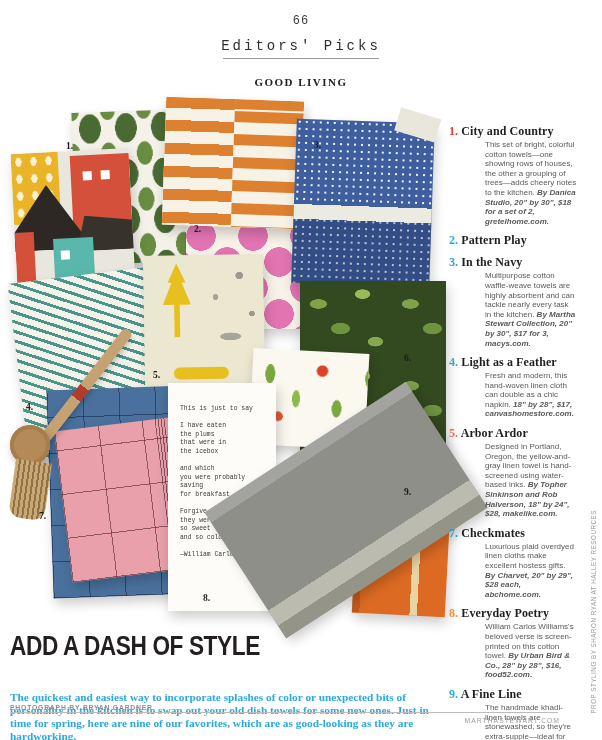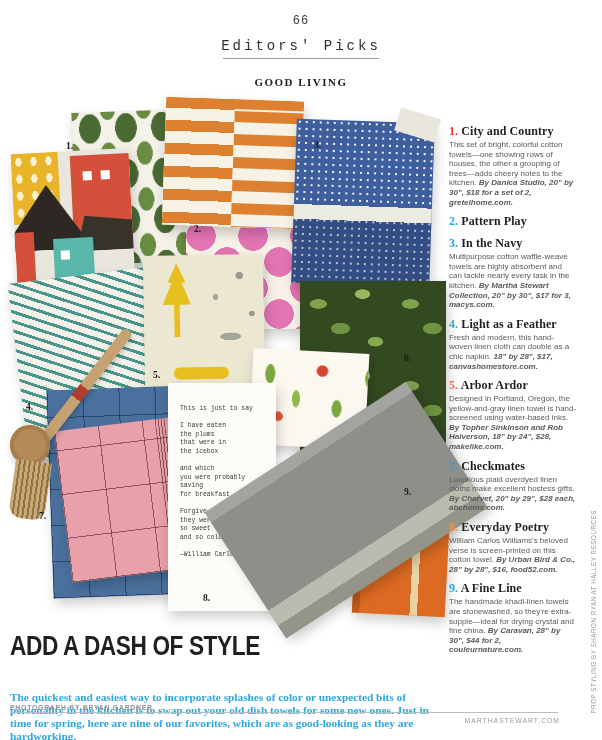--- a/index.html
+++ b/index.html
@@ -144,21 +144,21 @@
     font-size:9.5px; color:#1e1b1a; }
   .c1{left:58px;top:46px;} .c2{left:186px;top:129px;} .c3{left:306px;top:45px;}
   .c4{left:18px;top:307px;} .c5{left:145px;top:275px;} .c6{left:396px;top:258px;}
   .c7{left:31px;top:416px;} .c8{left:195px;top:498px;} .c9{left:396px;top:392px;}
 
   
   .picks { position:absolute; left:449px; top:124px; width:128px; }
   .pick { margin-bottom:7px; }
   .pick h3 { font-family:"Liberation Serif", serif; font-size:12px; color:#221e1f;
     font-weight:bold; margin-bottom:1px; letter-spacing:.1px; }
-  .pick p { font-size:8px; line-height:9.6px; color:#5a5a5e; }
+  .pick p { font-size:8px; line-height:9.6px; color:#5a5a5e;margin-left:36px; }
   .pick .credit { font-style:italic; font-weight:bold; }
 
   
   .headline { position:absolute; left:10px; top:631px; font-size:27px; font-weight:bold;
     color:#231f20; letter-spacing:-.5px; transform:scaleX(.84); transform-origin:left; white-space:nowrap; }
   .intro { position:absolute; left:10px; top:691px; width:434px;
     font-family:"Liberation Serif", serif; font-weight:bold; font-size:11.3px; line-height:13px;
     color:#2aa9e0; }
   .photocredit { position:absolute; left:10px; top:704px; font-size:6.8px; font-weight:bold;
     color:#8e8e90; letter-spacing:.8px; }

